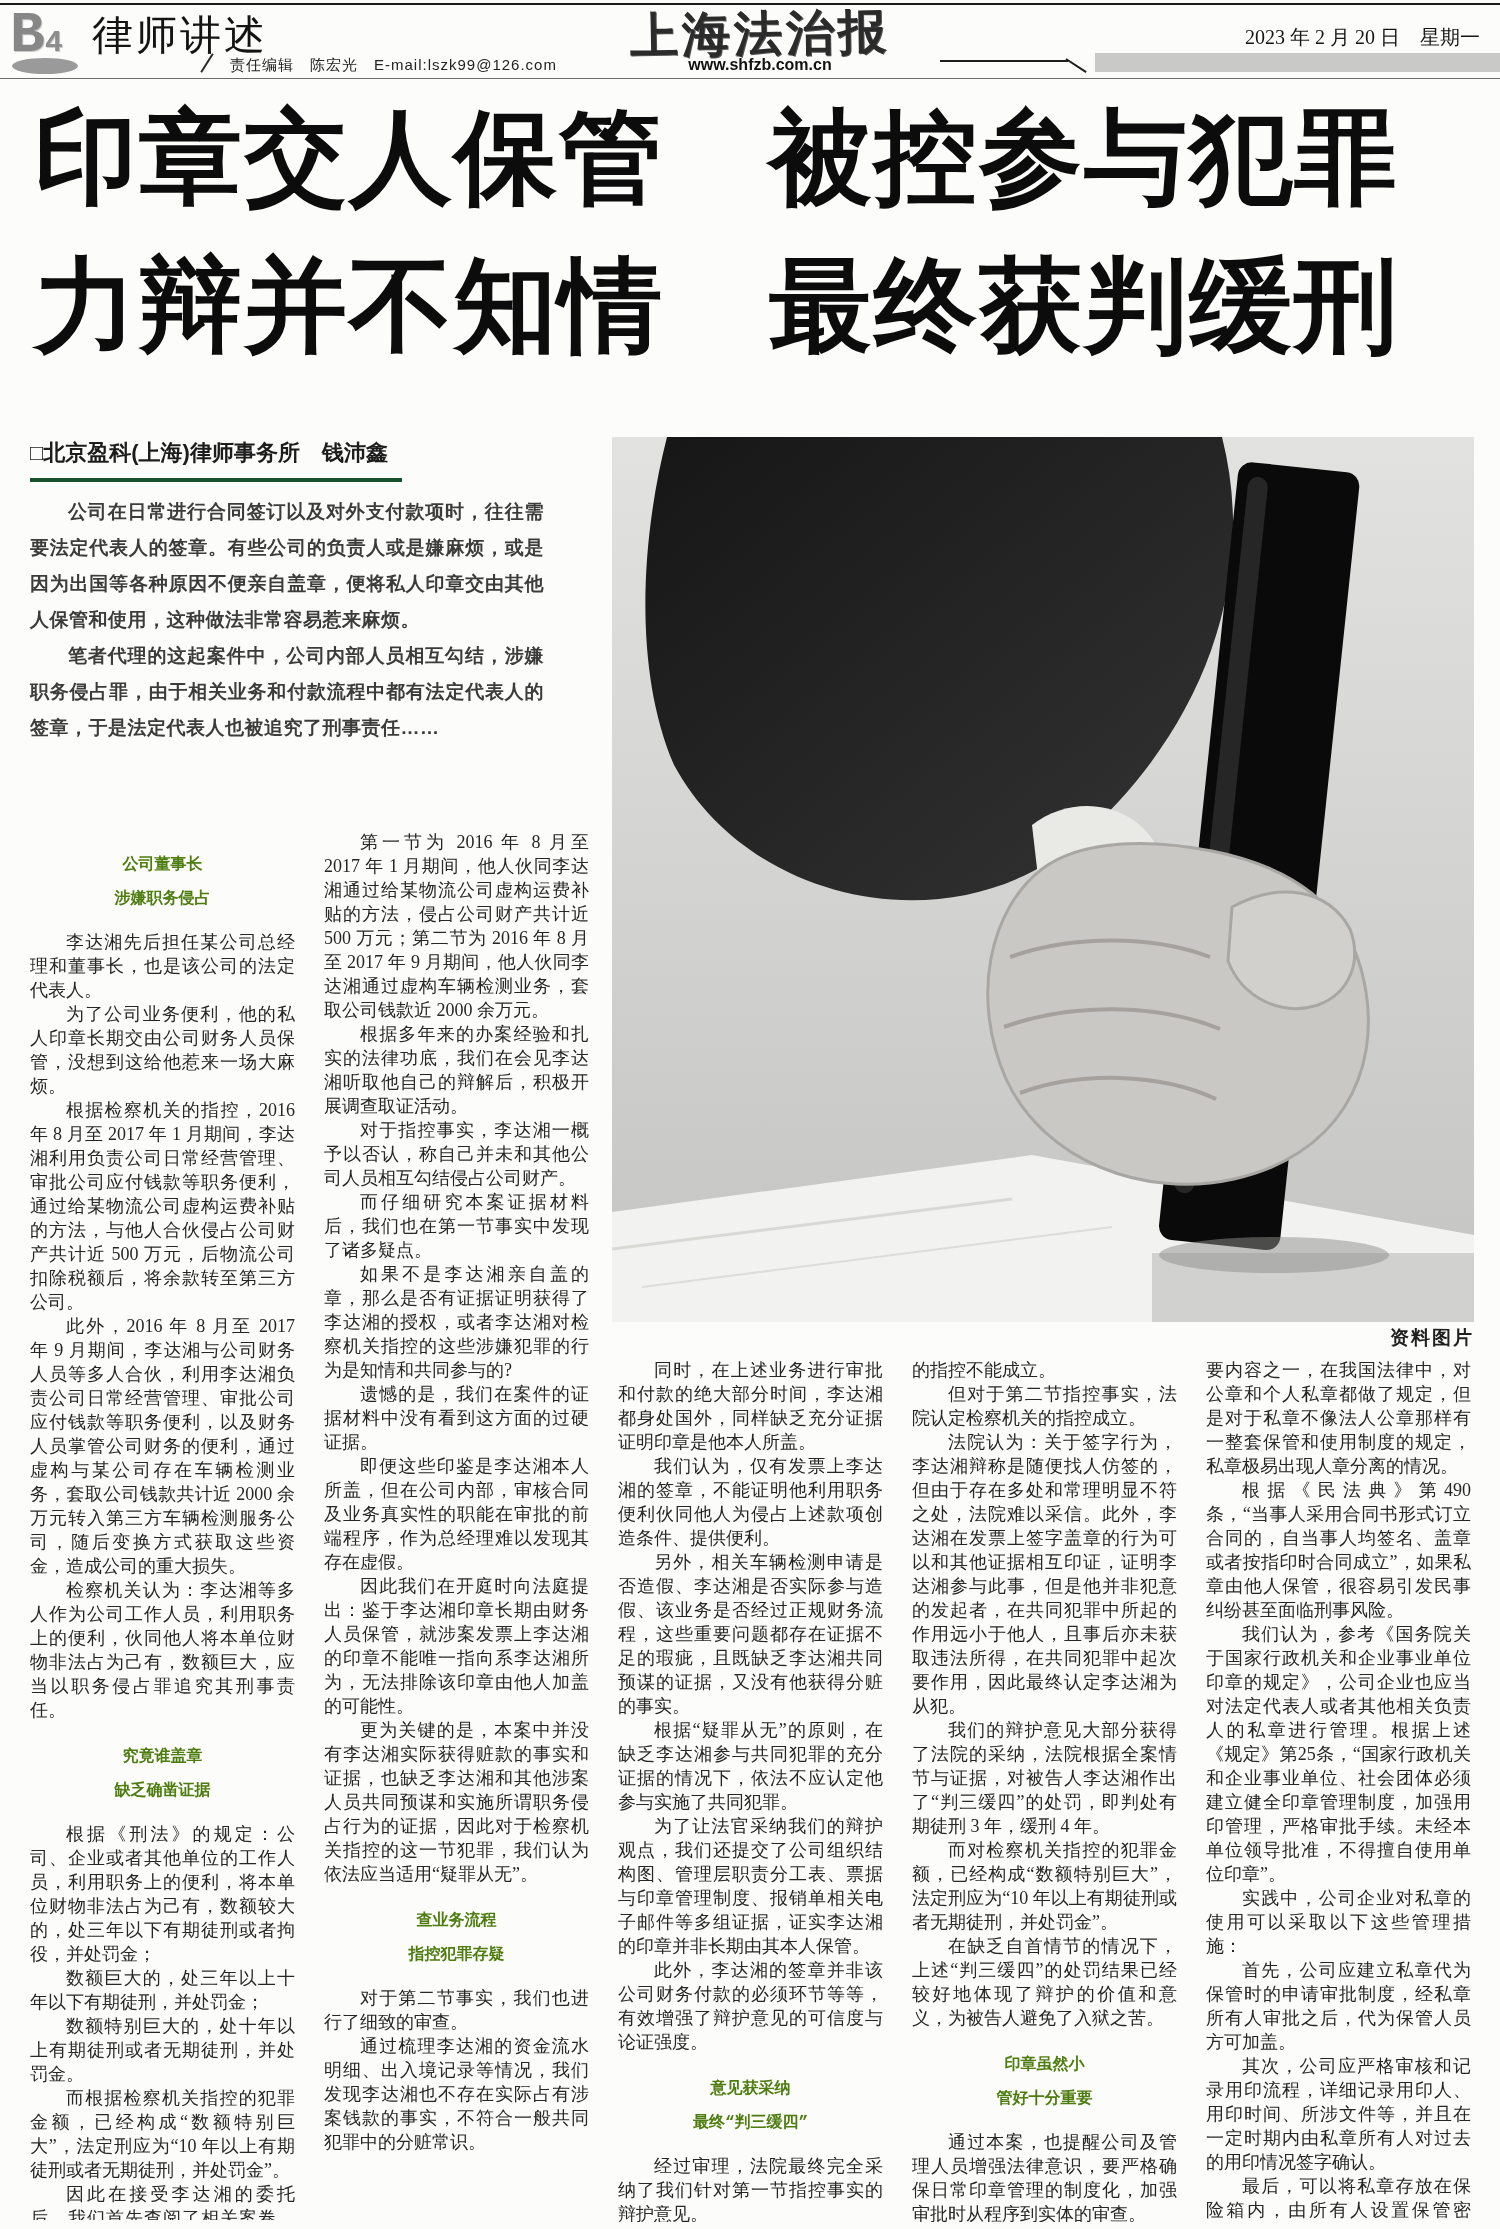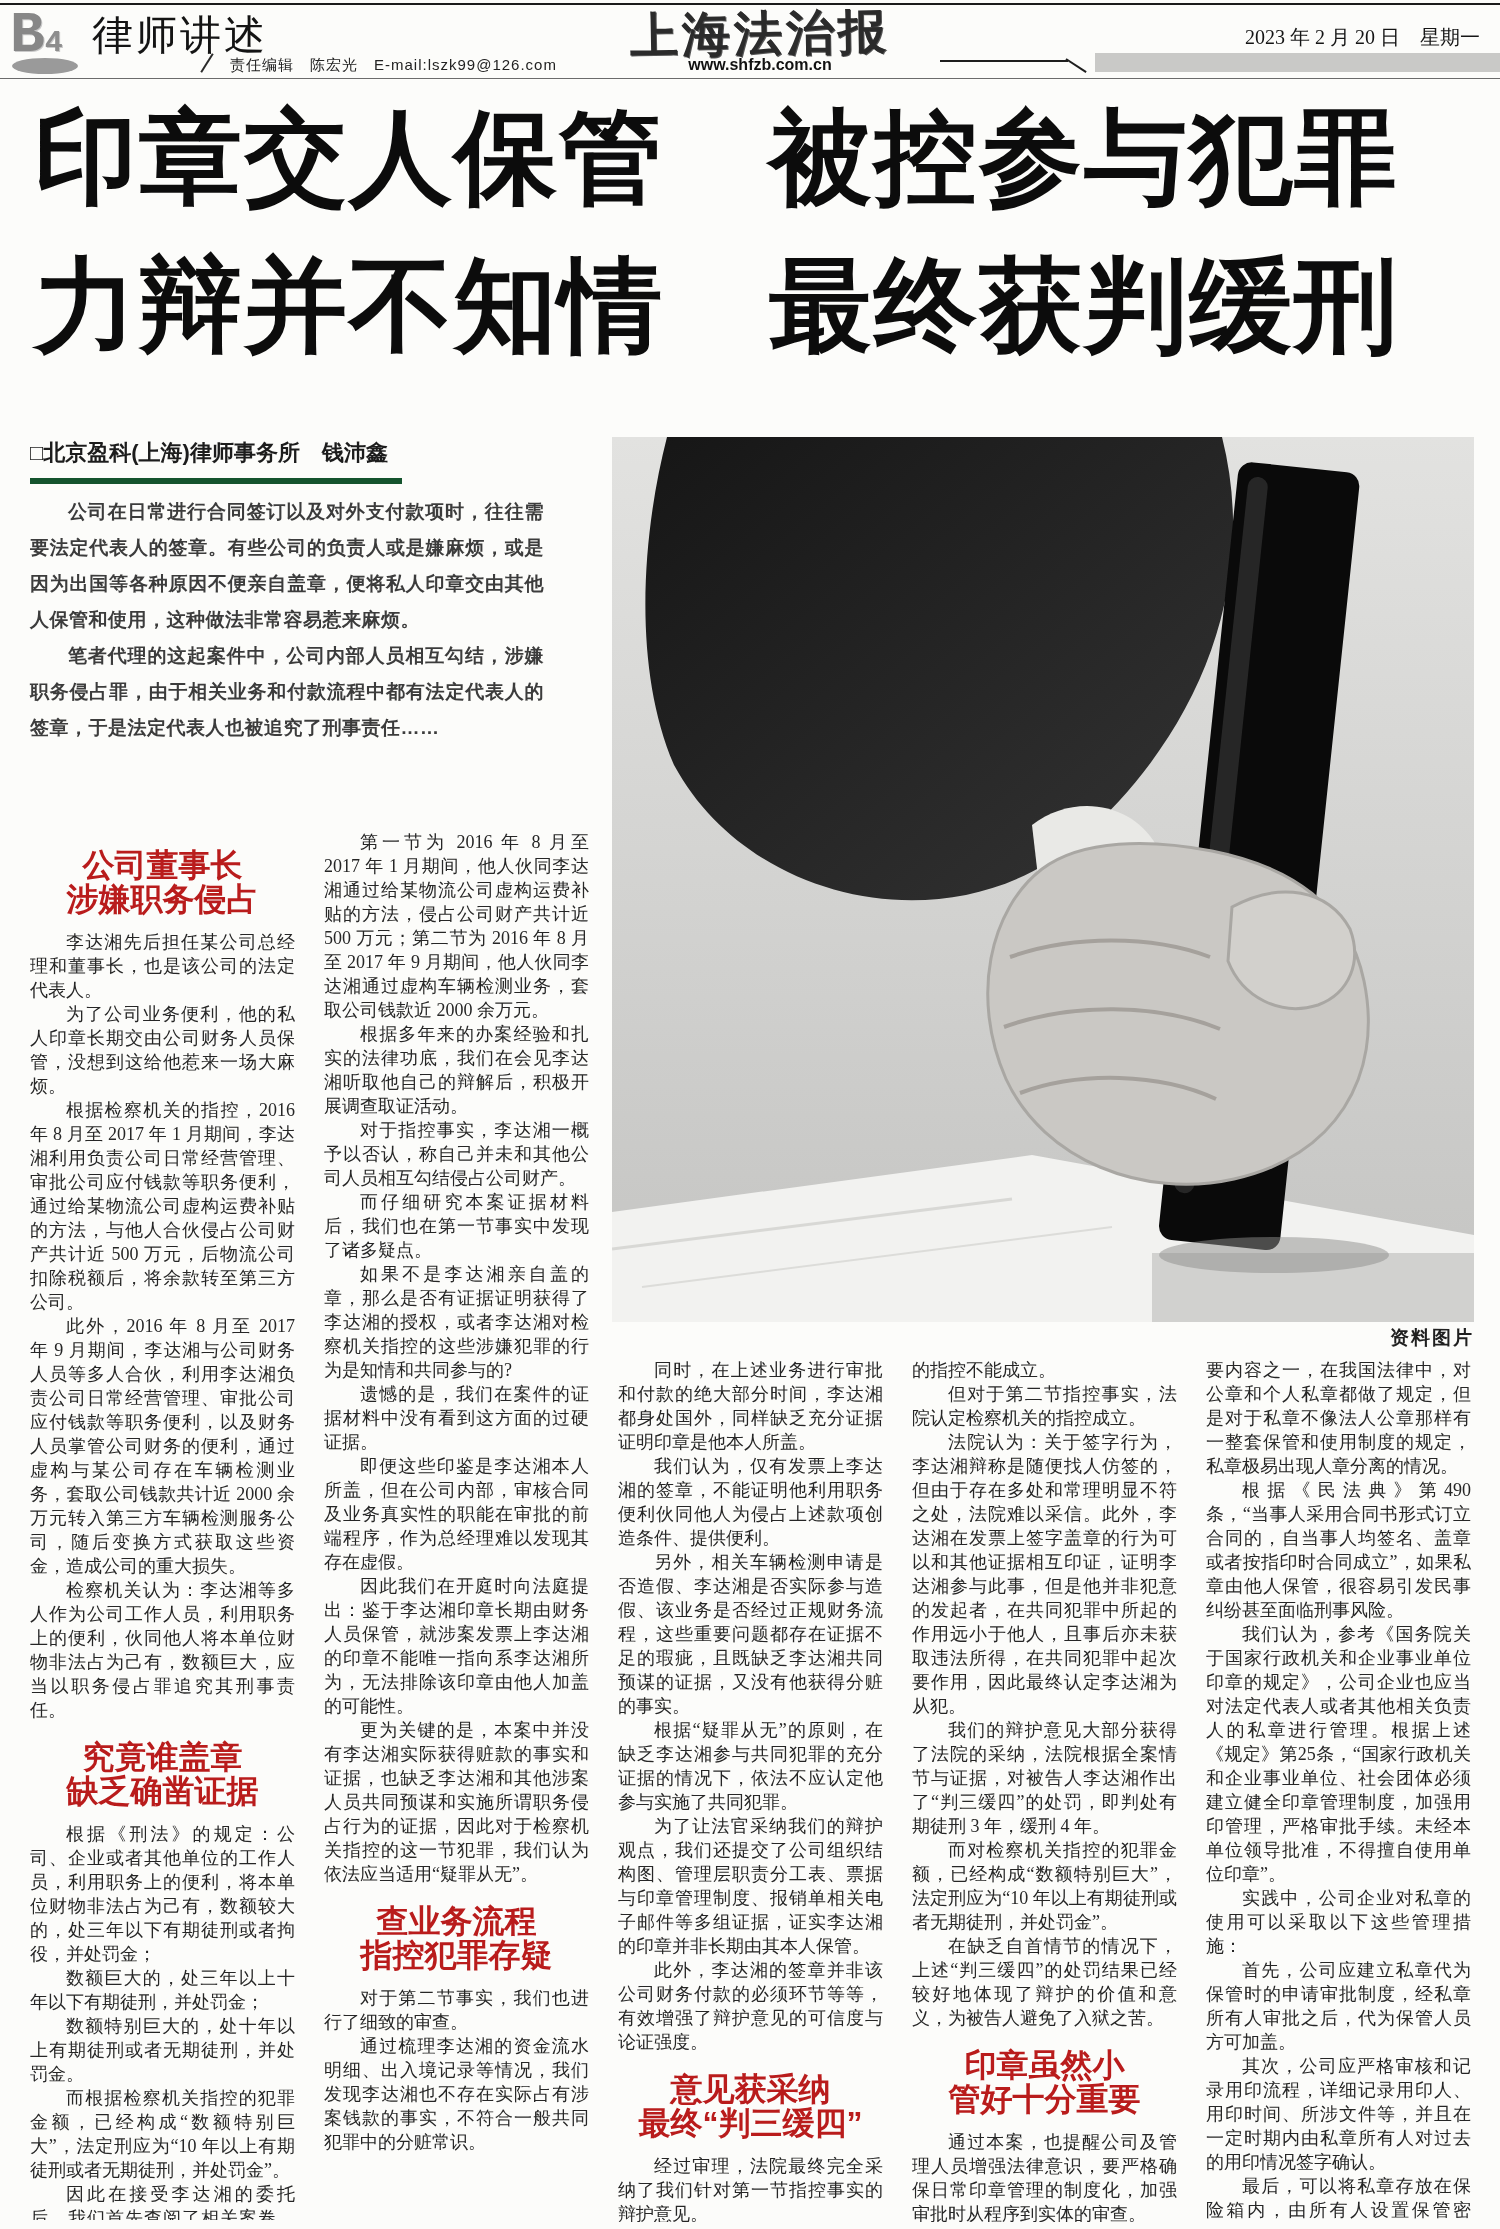--- a/index.html
+++ b/index.html
@@ -35,42 +35,42 @@
   .header-rule{position:absolute;left:0;top:78px;width:1500px;height:1px;background:#6b6b6b;}
 
   
   .headline{position:absolute;left:34px;top:84px;width:1436px;}
   .headline div{font-family:"Liberation Sans","DejaVu Sans",sans-serif;font-weight:900;
                 font-size:103px;line-height:148px;color:#0c0c0c;letter-spacing:2px;
                 white-space:nowrap;}
 
   
   .byline{position:absolute;left:30px;top:438px;font-size:22px;font-weight:700;color:#1c1c1c;
-          border-bottom:6px solid #14532d;padding:0 14px 10px 0;}
+          border-bottom:4px solid #14532d;padding:0 14px 10px 0;}
   .intro{position:absolute;left:30px;top:494px;width:514px;}
   .intro p{margin:0;font-size:19px;line-height:36px;font-weight:600;color:#3c3c3c;
            text-align:justify;text-indent:2em;letter-spacing:.5px;}
 
   
   .photo{position:absolute;left:612px;top:437px;width:862px;height:885px;overflow:hidden;
          background:#d6d6d4;}
   .caption{position:absolute;right:26px;top:1325px;font-size:19px;font-weight:700;color:#1f1f1f;
            letter-spacing:2px;}
 
   
   .col{position:absolute;width:265px;overflow:hidden;}
   #col0{left:30px;  top:830px; height:1390px;}
   #col1{left:324px; top:830px; height:1390px;}
   #col2{left:618px; top:1358px;height:864px;}
   #col3{left:912px; top:1358px;height:864px;}
   #col4{left:1206px;top:1358px;height:864px;}
   .bp{margin:0;font-size:18px;line-height:24px;color:#262626;text-align:justify;text-indent:2em;}
   .bp.noindent{text-indent:0;}
-  .ch{font-family:Liberation Sans, sans-serif;font-weight:700;font-size:32px;
-      line-height:34px;text-align:center;color:#b91c1c;margin:18px 0 14px;}
+  .ch{font-family:Liberation Mono, monospace;font-weight:700;font-size:16px;
+      line-height:34px;text-align:center;color:#4d7c0f;margin:18px 0 14px;}
 </style>
 </head>
 <body>
 
 <div id="page">
 
   <div class="top-rule"></div>
   <div class="header">
     <div class="logo">
       <span class="logo-text">B4</span>

